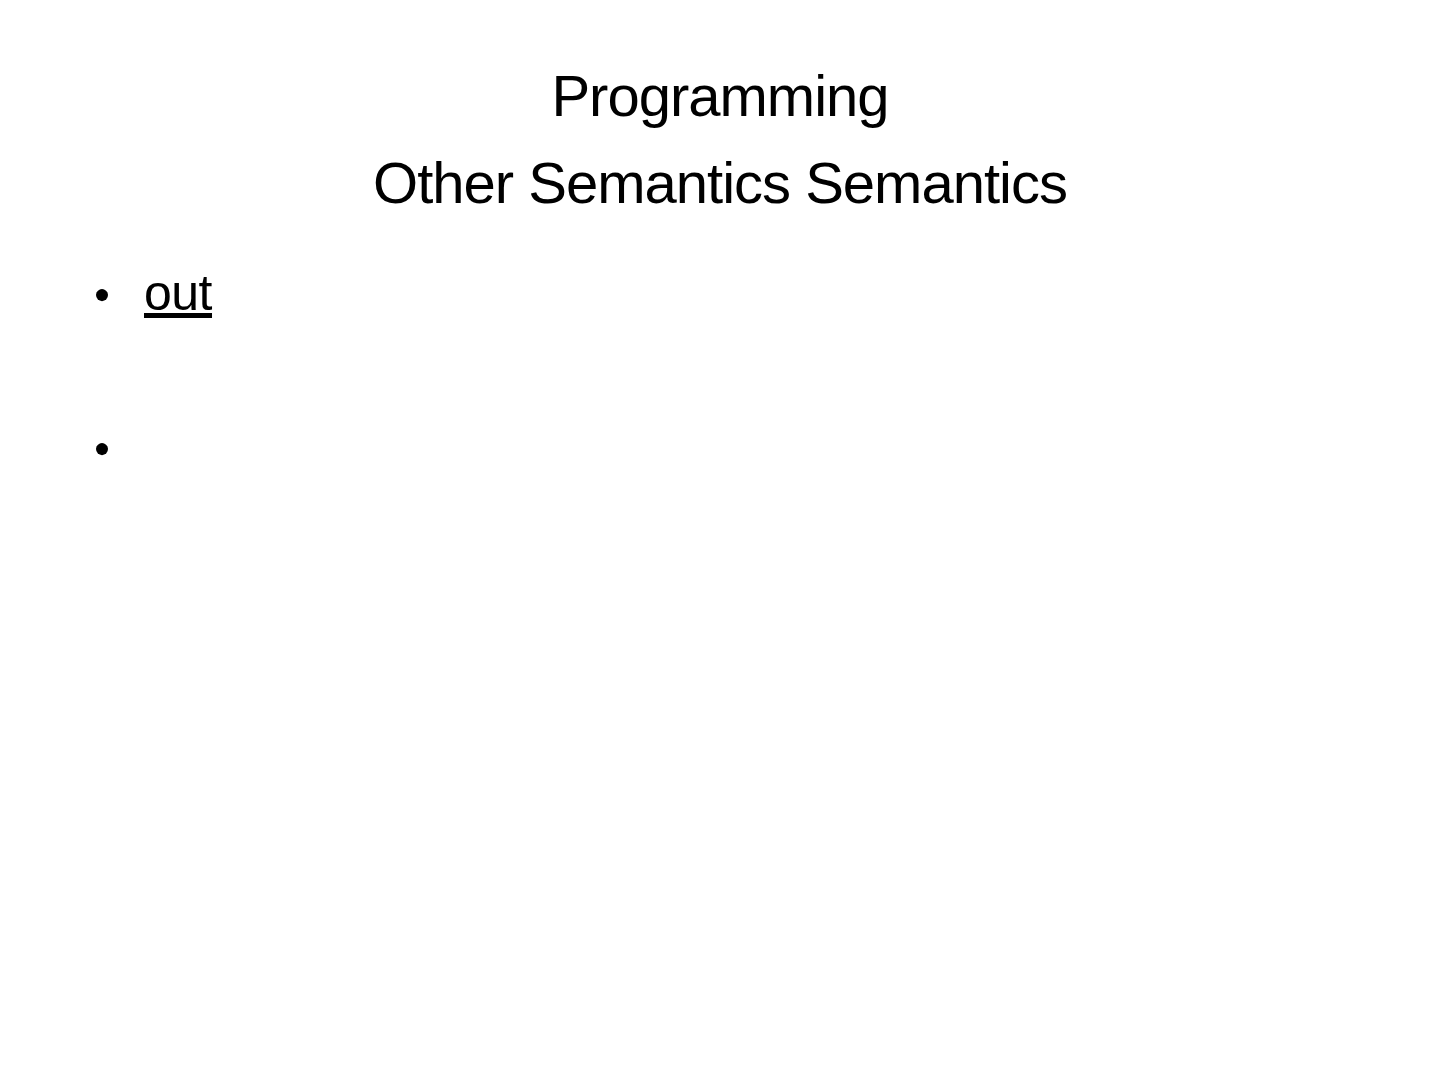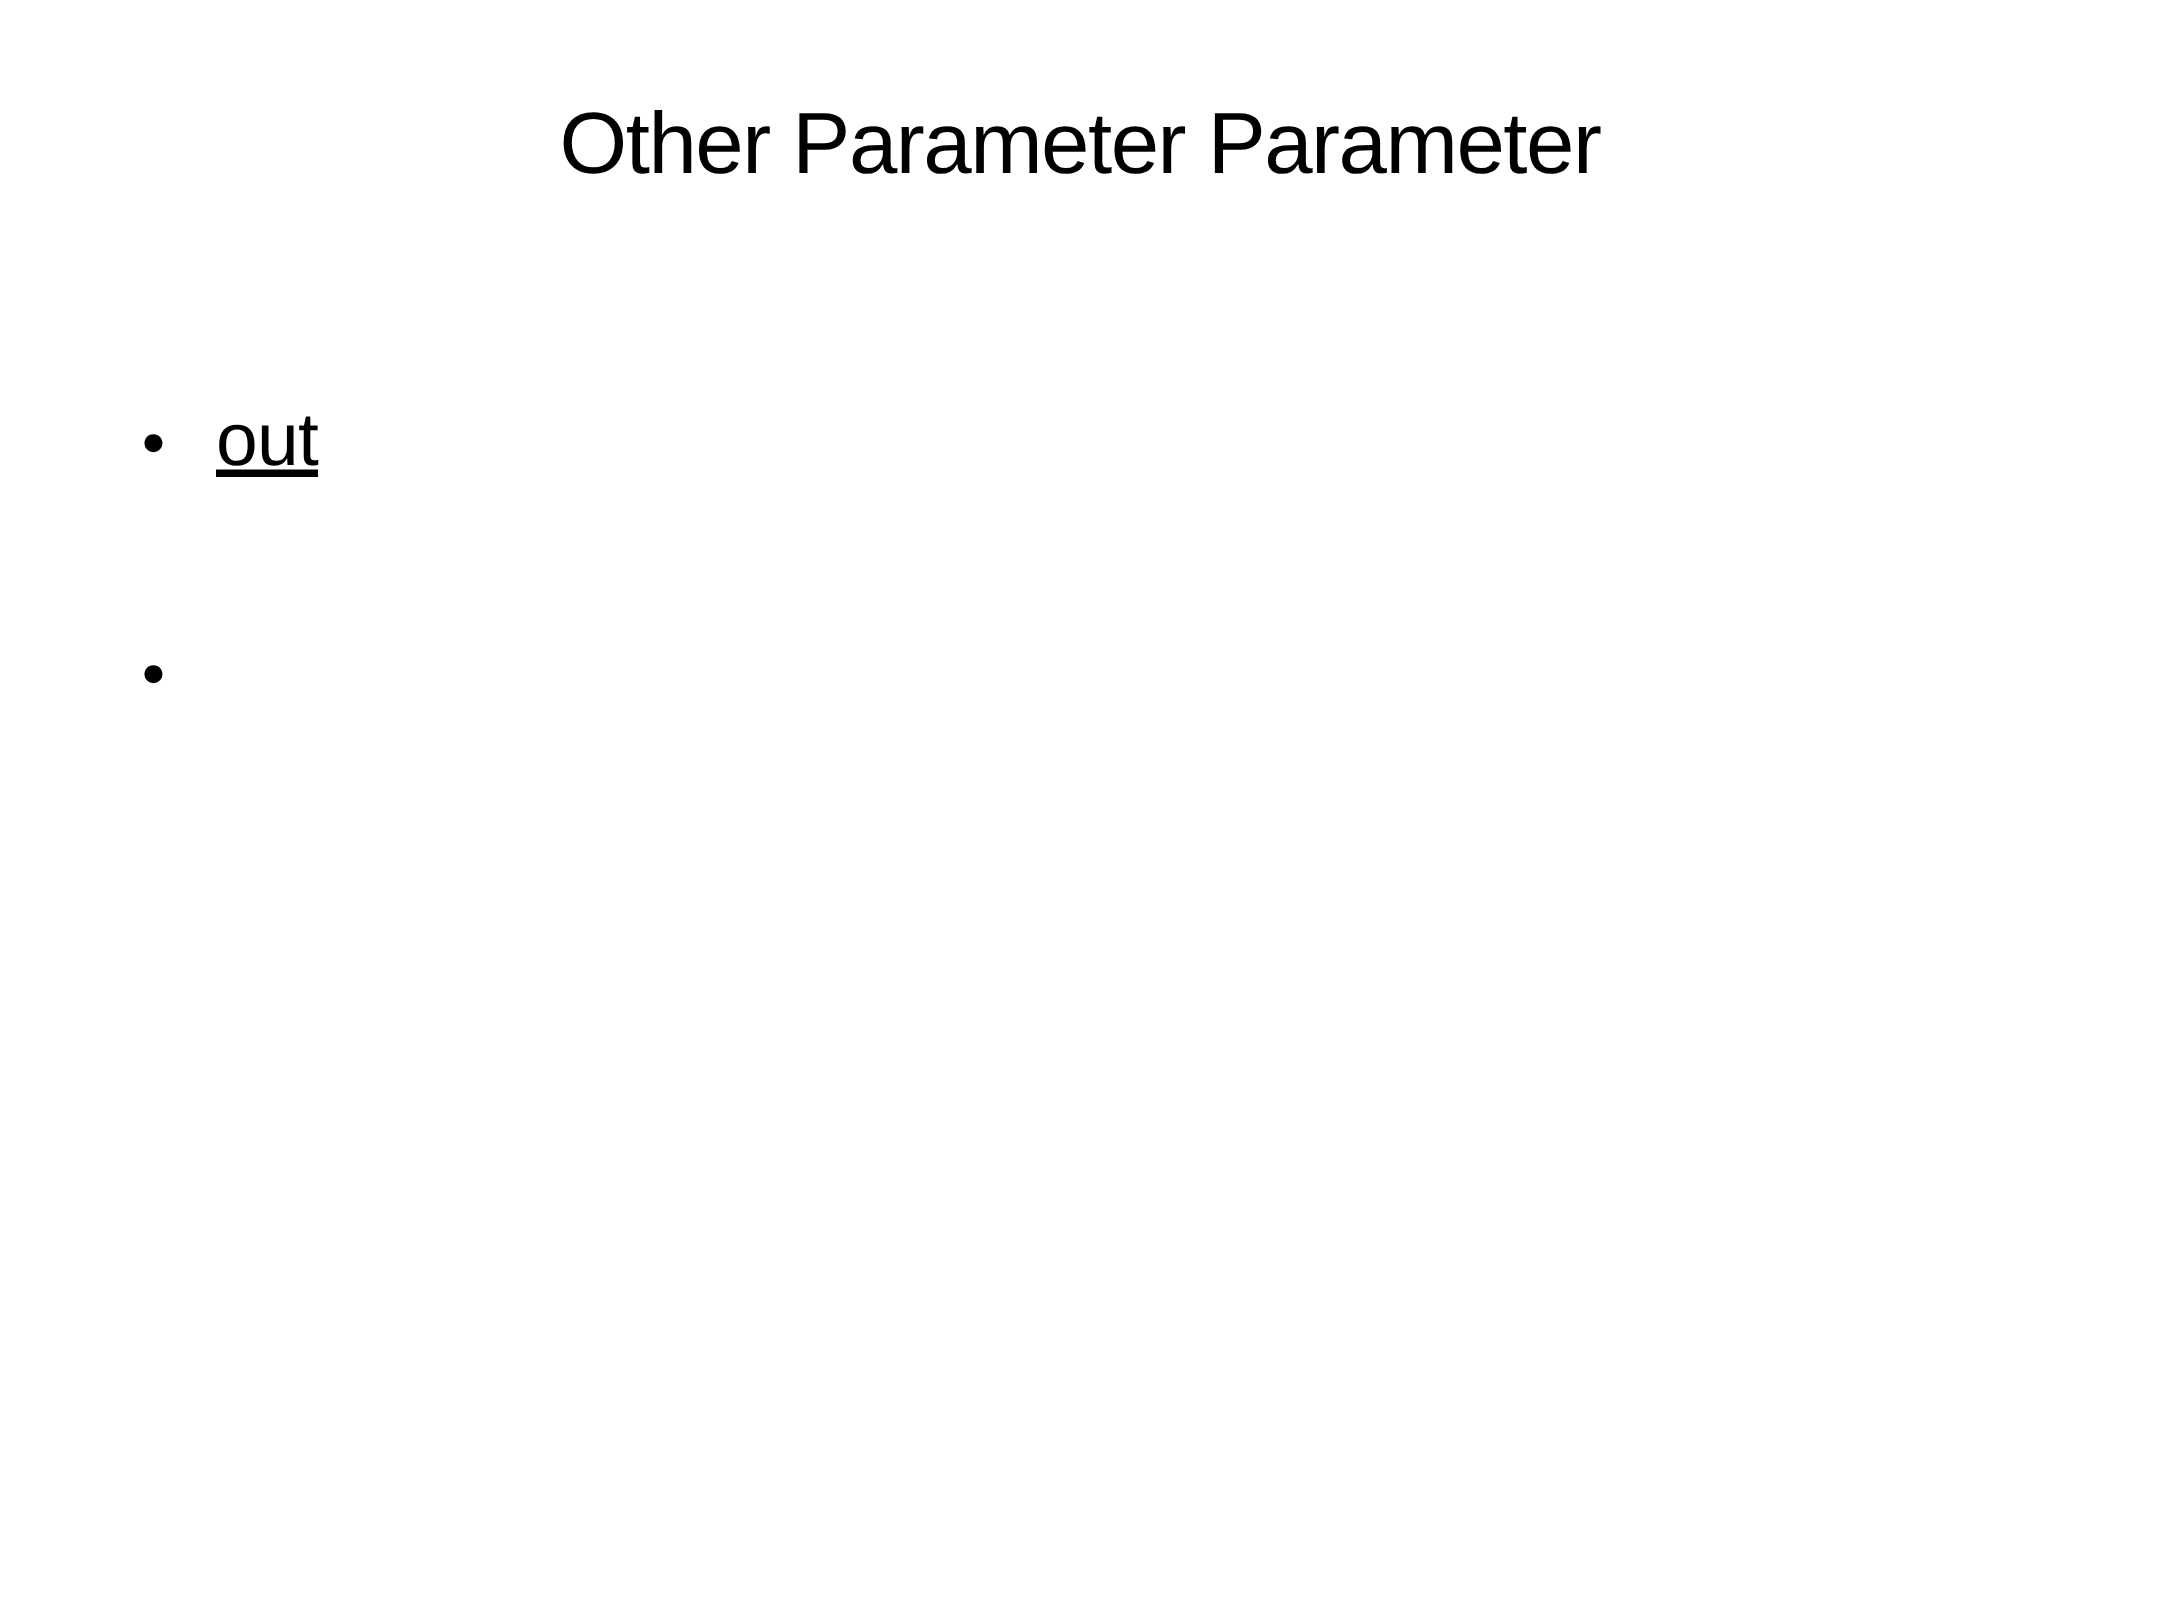--- a/index.html
+++ b/index.html
@@ -61,21 +61,22 @@
     white-space: nowrap;
     text-decoration: underline;
   }
 </style>
 </head>
 <body>
 
 <div class="slide">
 
   <h1 class="slide-title">
-    <span class="title-line">Other Parameter Parameter</span>
+    <span class="title-line">Programming</span>
+    <span class="title-line">Other Semantics Semantics</span>
   </h1>
 
   <ul class="bullet-list">
     <li class="bullet-item">
       <span class="bullet-dot">●</span>
       <span class="bullet-label">out</span>
     </li>
     <li class="bullet-item">
       <span class="bullet-dot">●</span>
     </li>

